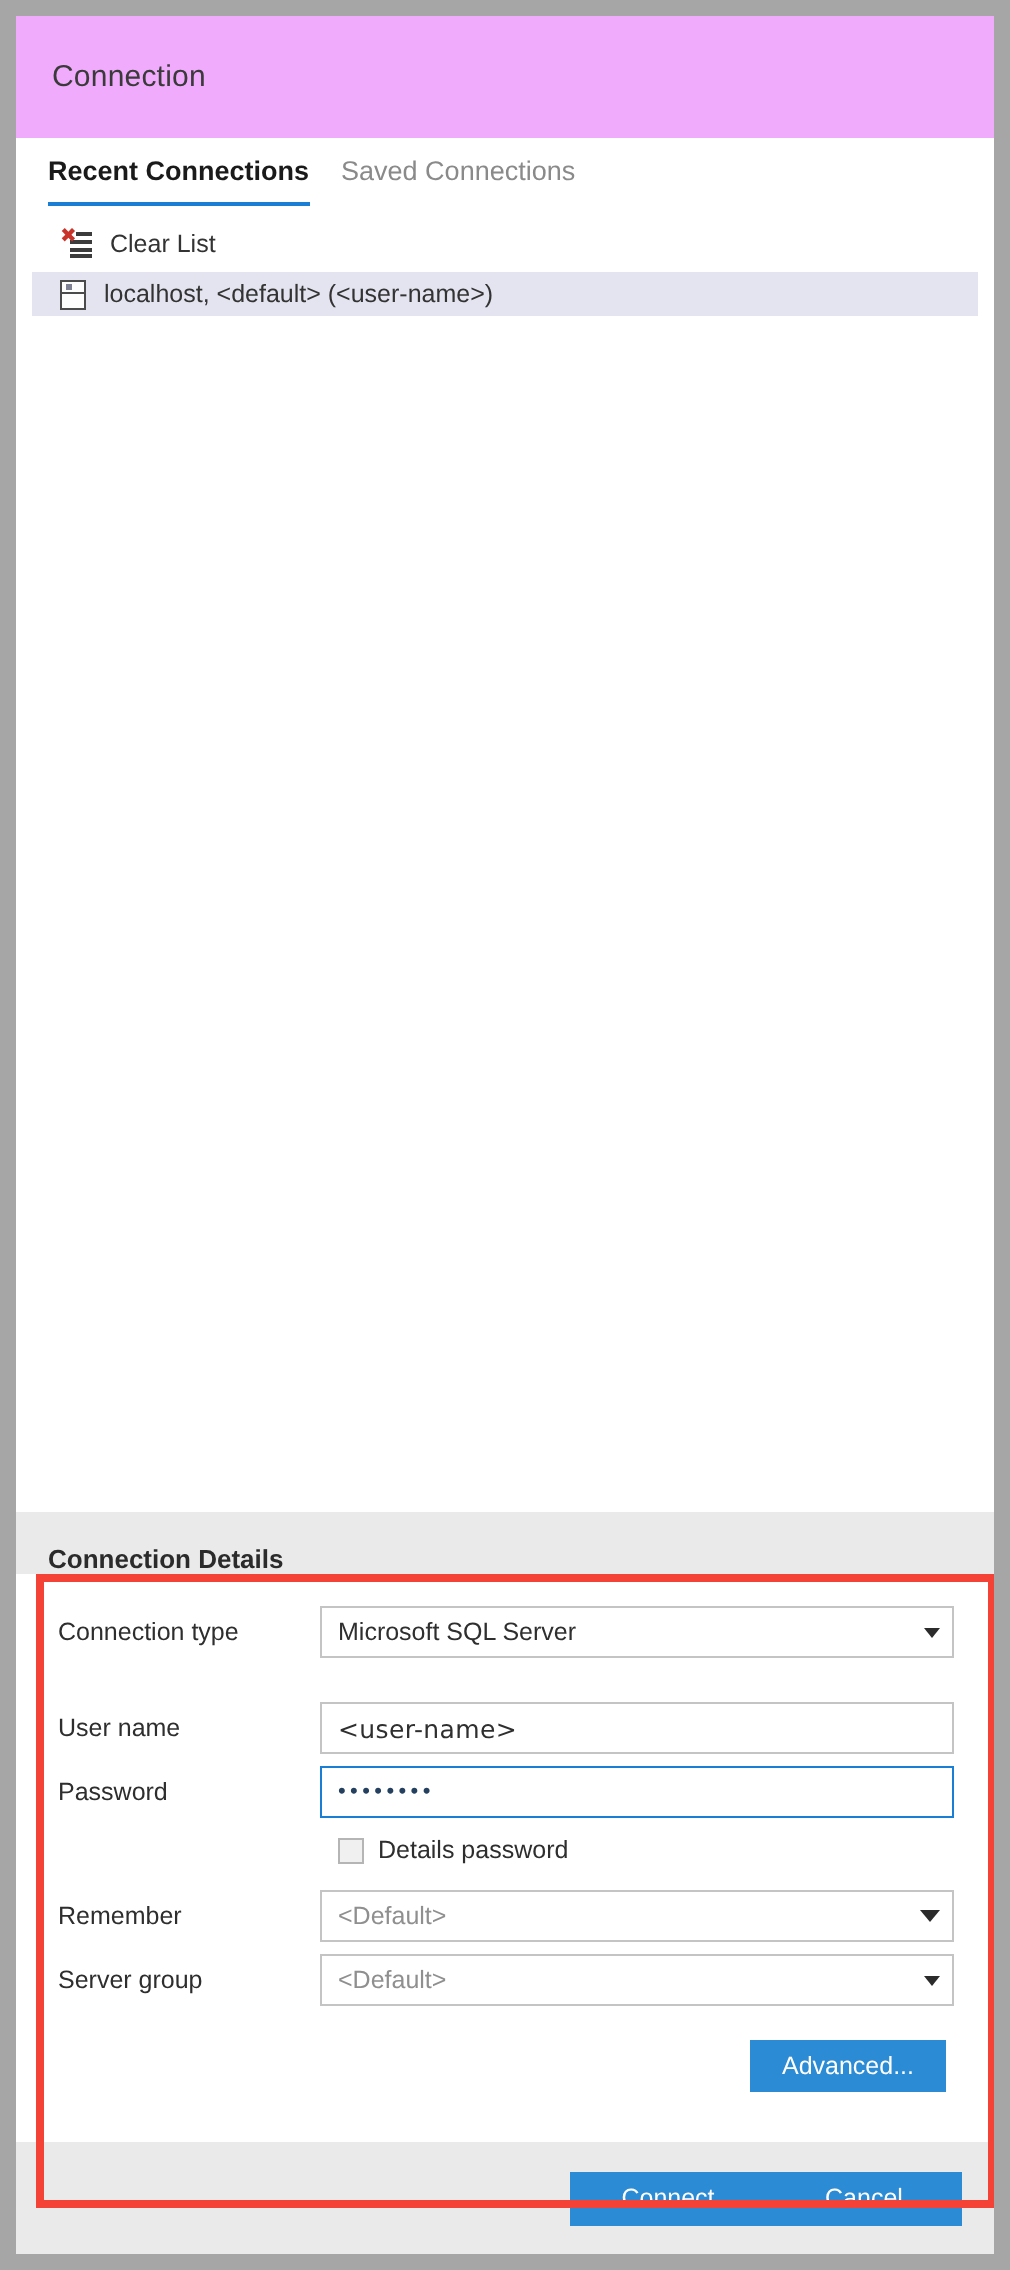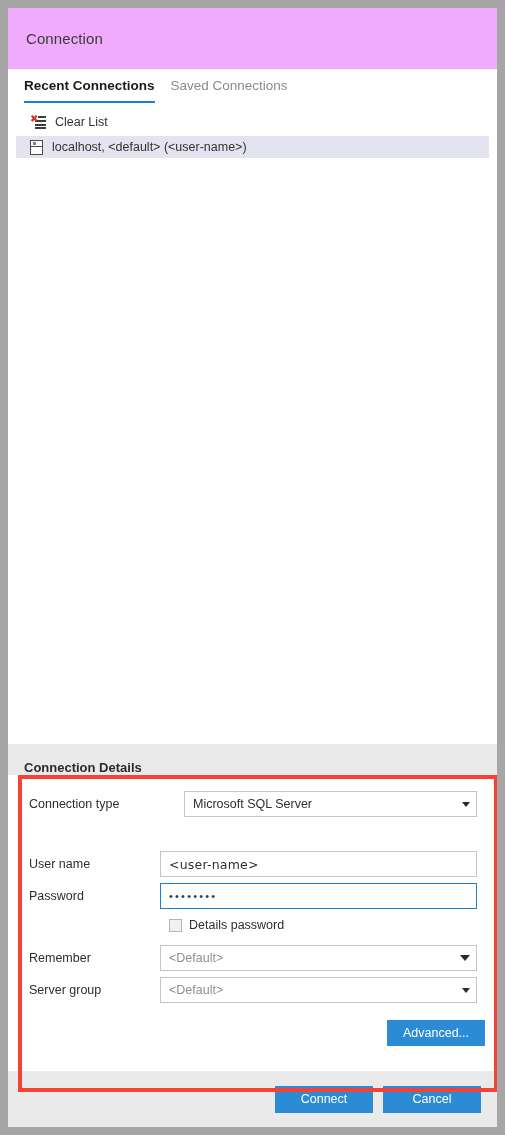--- a/index.html
+++ b/index.html
@@ -202,21 +202,21 @@
   .form {
     padding: 16px 12px 8px 12px;
     box-sizing: border-box;
   }
   .frow {
     display: flex;
     align-items: center;
     margin-bottom: 6px;
     height: 26px;
   }
-  .frow.gap { margin-bottom: 34px; gap: 24px; }
+  .frow.gap { margin-bottom: 22px; }
   .flabel {
     width: 140px;
     flex: 0 0 auto;
     font-size: 12.5px;
     color: #2e2e2e;
     padding-left: 9px;
     box-sizing: border-box;
   }
   .fctl {
     flex: 1 1 auto;
@@ -286,21 +286,21 @@
     color: #ffffff;
     border: none;
     font-size: 12.5px;
     font-family: "Liberation Sans", sans-serif;
     cursor: default;
     padding: 0;
     text-align: center;
   }
   .btn-advanced {
     position: absolute;
-    right: 12px;
+    right: 24px;
     top: 3px;
     width: 98px;
     height: 26px;
     line-height: 26px;
   }
 
   
   .footer {
     flex: 0 0 auto;
     background: #eaeaea;
@@ -308,21 +308,20 @@
     display: flex;
     align-items: center;
     justify-content: flex-end;
     padding-right: 16px;
     box-sizing: border-box;
   }
   .btn-footer {
     width: 98px;
     height: 27px;
     line-height: 27px;
-    margin-left: 10px;
   }
 </style>
 </head>
 <body>
 
 <div class="screen">
   <div class="dialog">
 
     <div class="titlebar">
       <span class="titlebar-text">Connection</span>

